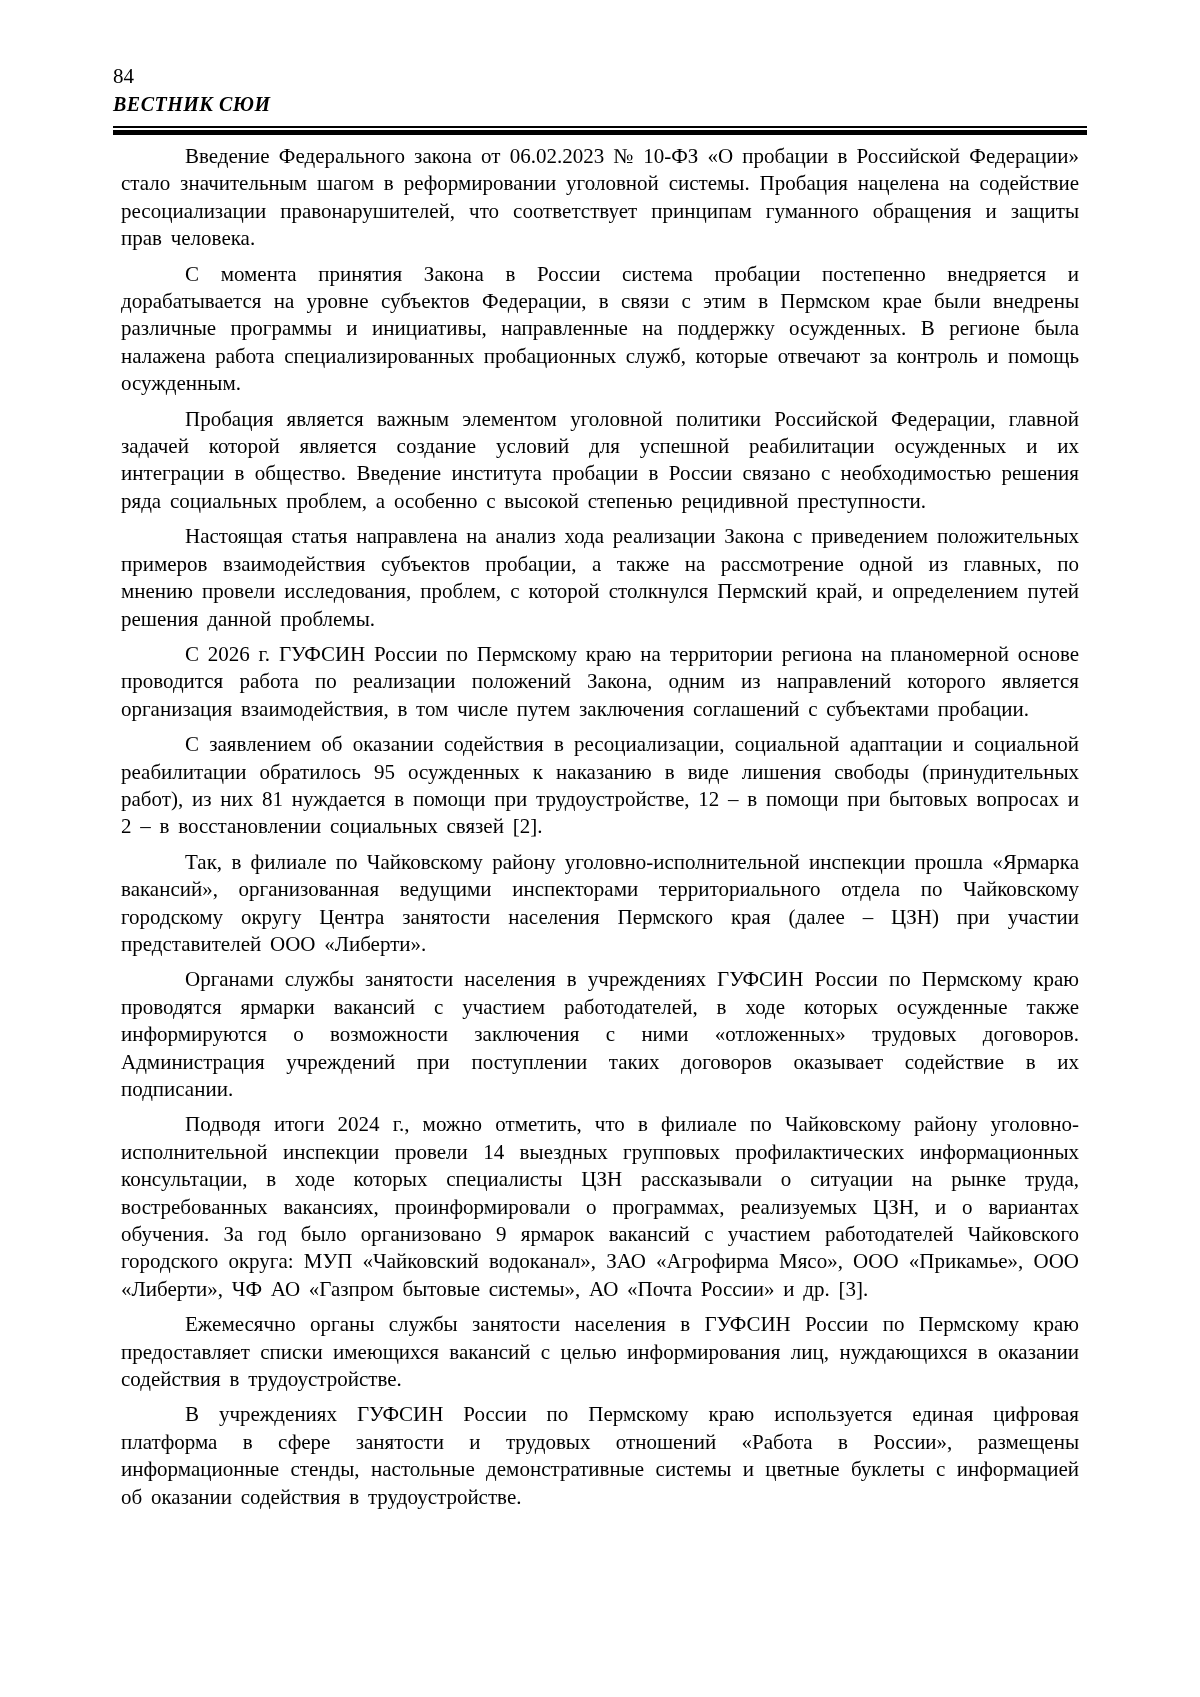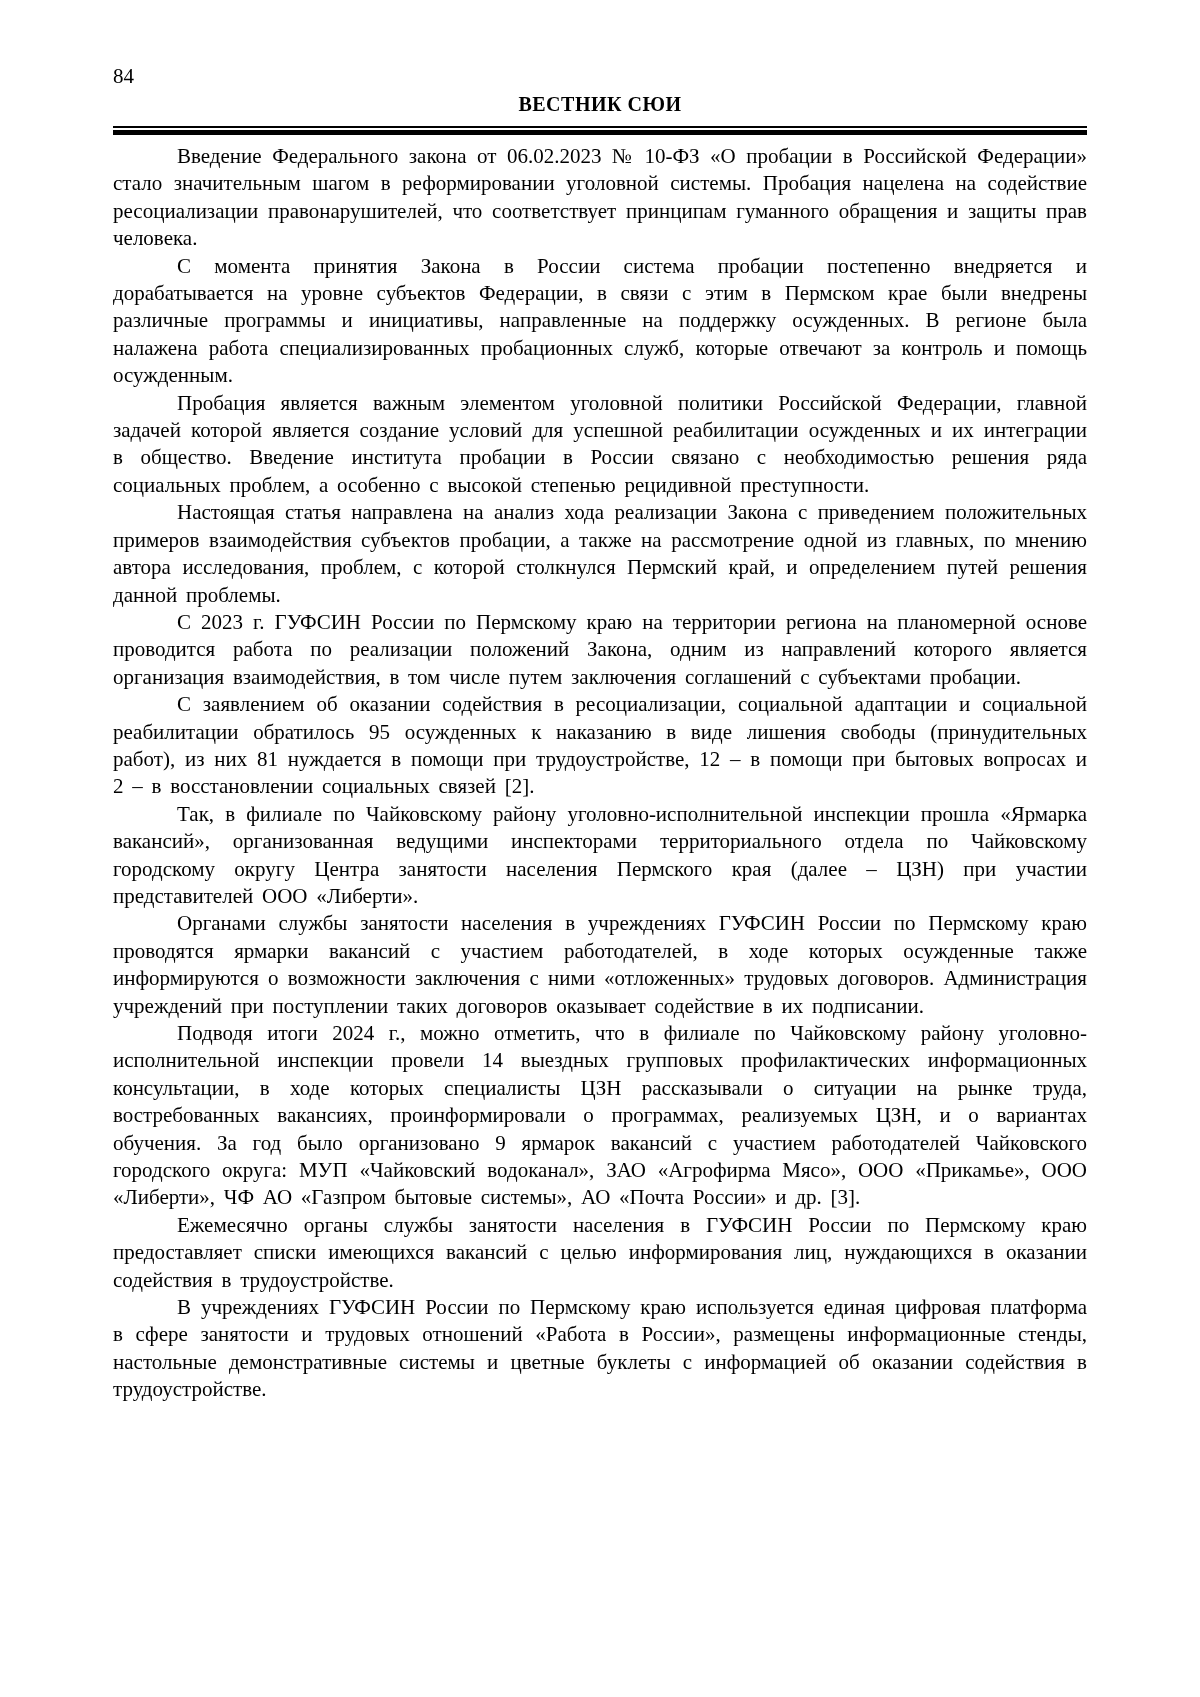--- a/index.html
+++ b/index.html
@@ -18,61 +18,61 @@
     overflow: hidden;
     color: #000000;
     font-family: "Liberation Serif", "DejaVu Serif", serif;
   }
   .page-number {
     font-size: 21px;
     line-height: 24px;
     color: #000000;
   }
   .journal-title {
-    text-align: center;
     font-weight: bold;
+    font-style: italic;
     font-size: 20px;
     line-height: 24px;
     margin-top: 4px;
     letter-spacing: 0.5px;
     color: #000000;
   }
   .double-rule {
     margin-top: 10px;
     height: 2px;
     border-top: 2px solid #000000;
     border-bottom: 5px solid #000000;
     background: #ffffff;
   }
   .article-body {
     margin-top: 8px;
   }
   .para {
-    margin: 0;
+    margin: 8px;
     text-indent: 64px;
     text-align: justify;
     font-size: 21px;
     line-height: 27.4px;
     word-spacing: 3.5px;
     color: #000000;
   }
 </style>
 </head>
 <body>
 
 <div class="page">
   <div class="page-number">84</div>
   <div class="journal-title">ВЕСТНИК СЮИ</div>
   <div class="double-rule"></div>
   <div class="article-body">
       <p class="para">Введение Федерального закона от 06.02.2023 № 10-ФЗ «О пробации в Российской Федерации» стало значительным шагом в реформировании уголовной системы. Пробация нацелена на содействие ресоциализации правонарушителей, что соответствует принципам гуманного обращения и защиты прав человека.</p>
       <p class="para">С момента принятия Закона в России система пробации постепенно внедряется и дорабатывается на уровне субъектов Федерации, в связи с этим в Пермском крае были внедрены различные программы и инициативы, направленные на поддержку осужденных. В регионе была налажена работа специализированных пробационных служб, которые отвечают за контроль и помощь осужденным.</p>
       <p class="para">Пробация является важным элементом уголовной политики Российской Федерации, главной задачей которой является создание условий для успешной реабилитации осужденных и их интеграции в общество. Введение института пробации в России связано с необходимостью решения ряда социальных проблем, а особенно с высокой степенью рецидивной преступности.</p>
-      <p class="para">Настоящая статья направлена на анализ хода реализации Закона с приведением положительных примеров взаимодействия субъектов пробации, а также на рассмотрение одной из главных, по мнению автора исследования, проблем, с которой столкнулся Пермский край, и определением путей решения данной проблемы.</p>
-      <p class="para">С 2023 г. ГУФСИН России по Пермскому краю на территории региона на планомерной основе проводится работа по реализации положений Закона, одним из направлений которого является организация взаимодействия, в том числе путем заключения соглашений с субъектами пробации.</p>
+      <p class="para">Настоящая статья направлена на анализ хода реализации Закона с приведением положительных примеров взаимодействия субъектов пробации, а также на рассмотрение одной из главных, по мнению провели исследования, проблем, с которой столкнулся Пермский край, и определением путей решения данной проблемы.</p>
+      <p class="para">С 2026 г. ГУФСИН России по Пермскому краю на территории региона на планомерной основе проводится работа по реализации положений Закона, одним из направлений которого является организация взаимодействия, в том числе путем заключения соглашений с субъектами пробации.</p>
       <p class="para">С заявлением об оказании содействия в ресоциализации, социальной адаптации и социальной реабилитации обратилось 95 осужденных к наказанию в виде лишения свободы (принудительных работ), из них 81 нуждается в помощи при трудоустройстве, 12 – в помощи при бытовых вопросах и 2 – в восстановлении социальных связей [2].</p>
       <p class="para">Так, в филиале по Чайковскому району уголовно-исполнительной инспекции прошла «Ярмарка вакансий», организованная ведущими инспекторами территориального отдела по Чайковскому городскому округу Центра занятости населения Пермского края (далее – ЦЗН) при участии представителей ООО «Либерти».</p>
       <p class="para">Органами службы занятости населения в учреждениях ГУФСИН России по Пермскому краю проводятся ярмарки вакансий с участием работодателей, в ходе которых осужденные также информируются о возможности заключения с ними «отложенных» трудовых договоров. Администрация учреждений при поступлении таких договоров оказывает содействие в их подписании.</p>
       <p class="para">Подводя итоги 2024 г., можно отметить, что в филиале по Чайковскому району уголовно-исполнительной инспекции провели 14 выездных групповых профилактических информационных консультации, в ходе которых специалисты ЦЗН рассказывали о ситуации на рынке труда, востребованных вакансиях, проинформировали о программах, реализуемых ЦЗН, и о вариантах обучения. За год было организовано 9 ярмарок вакансий с участием работодателей Чайковского городского округа: МУП «Чайковский водоканал», ЗАО «Агрофирма Мясо», ООО «Прикамье», ООО «Либерти», ЧФ АО «Газпром бытовые системы», АО «Почта России» и др. [3].</p>
       <p class="para">Ежемесячно органы службы занятости населения в ГУФСИН России по Пермскому краю предоставляет списки имеющихся вакансий с целью информирования лиц, нуждающихся в оказании содействия в трудоустройстве.</p>
       <p class="para">В учреждениях ГУФСИН России по Пермскому краю используется единая цифровая платформа в сфере занятости и трудовых отношений «Работа в России», размещены информационные стенды, настольные демонстративные системы и цветные буклеты с информацией об оказании содействия в трудоустройстве.</p>
     </div>
 </div>
 
 </body></html>

